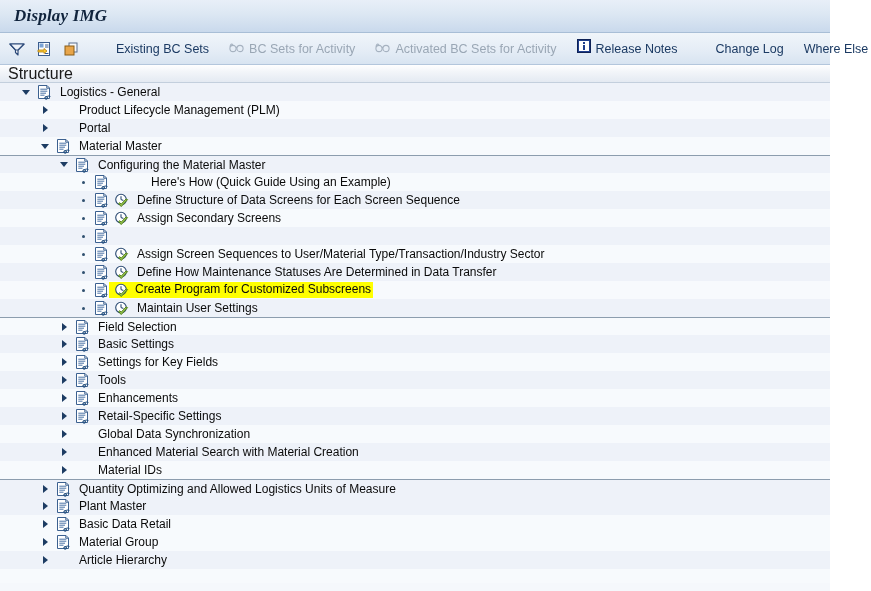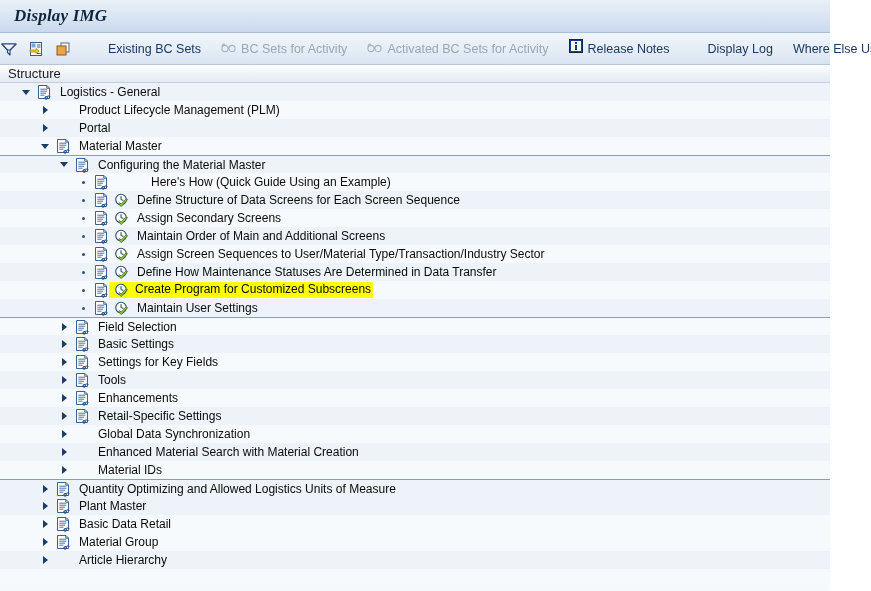--- a/index.html
+++ b/index.html
@@ -42,21 +42,21 @@
     letter-spacing: 0.2px;
   }
 
   
   .toolbar {
     height: 32px;
     background: linear-gradient(to bottom, #f0f5fa 0%, #e5edf6 55%, #d8e4f1 100%);
     border-bottom: 1px solid #b3c6dc;
     display: flex;
     align-items: center;
-    padding-left: 0;
+    padding-left: 8px;
     box-sizing: border-box;
   }
   .tb-icons {
     display: flex;
     align-items: center;
     gap: 9px;
     padding-right: 8px;
   }
   .tb-icon {
     width: 18px;
@@ -90,21 +90,21 @@
 
   
   .structure-hdr {
     height: 18px;
     background: linear-gradient(to bottom, #ffffff 0%, #f2f5f9 40%, #e4eaf2 100%);
     border-bottom: 1px solid #c3cfdd;
     display: flex;
     align-items: center;
     padding-left: 8px;
     box-sizing: border-box;
-    font-size: 13px;
+    font-size: 16px;
     color: #1a1a1a;
   }
 
   
   .tree {
     position: relative;
     background: #f7fafd;
     height: 500px;
     overflow: hidden;
   }
@@ -248,21 +248,21 @@
           <rect x="6" y="3" width="2" height="2" fill="#1f3e8c"></rect>
           <rect x="6" y="6" width="2" height="5" fill="#1f3e8c"></rect>
         </svg>
       </span>
       <span>Release Notes</span>
     </div>
 
     <div class="tb-sep"></div>
 
     <div class="tb-btn">
-      <span>Display Log</span>
+      <span>Change Log</span>
     </div>
 
     <div class="tb-btn">
       <span>Where Else Used</span>
     </div>
   </div>
 
   <div class="structure-hdr">
     <span>Structure</span>
   </div>
@@ -422,29 +422,20 @@
         <svg width="15" height="16" viewBox="0 0 15 16" class="doc-ico">
           <path d="M1.5 1.5 L10 1.5 L12.5 4 L12.5 14.5 L1.5 14.5 Z" fill="#ffffff" stroke="#3c6190" stroke-width="1"></path>
           <path d="M9.8 1.7 L9.8 4.2 L12.3 4.2" fill="none" stroke="#3c6190" stroke-width="1"></path>
           <line x1="3.3" y1="5.2" x2="10.3" y2="5.2" stroke="#4a73a5" stroke-width="1"></line>
           <line x1="3.3" y1="7.2" x2="10.3" y2="7.2" stroke="#4a73a5" stroke-width="1"></line>
           <line x1="3.3" y1="9.2" x2="9" y2="9.2" stroke="#4a73a5" stroke-width="1"></line>
           <line x1="3.3" y1="11.2" x2="7.5" y2="11.2" stroke="#4a73a5" stroke-width="1"></line>
           <path d="M8.5 13.6 Q11 11 13.4 12.6" fill="none" stroke="#24507f" stroke-width="1.1"></path>
           <circle cx="9.2" cy="13.9" r="1.4" fill="none" stroke="#24507f" stroke-width="1"></circle>
         </svg>
-        <span style="display: flex; align-items: center;">
-          <svg width="15" height="15" viewBox="0 0 15 15" class="clock-ico">
-            <circle cx="7" cy="6.6" r="5.3" fill="#ffffff" stroke="#2a4a72" stroke-width="1.1"></circle>
-            <line x1="7" y1="6.6" x2="7" y2="3.2" stroke="#2a4a72" stroke-width="1.1"></line>
-            <line x1="7" y1="6.6" x2="9.4" y2="7.6" stroke="#2a4a72" stroke-width="1.1"></line>
-            <path d="M4.6 10.6 L7.2 13.6 L13.6 6.6 L12.0 6.0 L7.1 11.2 L5.8 9.7 Z" fill="#9ecb4f" stroke="#4b7a12" stroke-width="0.9" stroke-linejoin="round"></path>
-          </svg>
-          <span class="label">Maintain Order of Main and Additional Screens</span>
-        </span>
       </div>
       <div class="row band-b">
         <span style="width: 77px; flex: 0 0 77px;"></span>
         <span class="twisty">
           <span class="dot-mark"></span>
         </span>
         <svg width="15" height="16" viewBox="0 0 15 16" class="doc-ico">
           <path d="M1.5 1.5 L10 1.5 L12.5 4 L12.5 14.5 L1.5 14.5 Z" fill="#ffffff" stroke="#3c6190" stroke-width="1"></path>
           <path d="M9.8 1.7 L9.8 4.2 L12.3 4.2" fill="none" stroke="#3c6190" stroke-width="1"></path>
           <line x1="3.3" y1="5.2" x2="10.3" y2="5.2" stroke="#4a73a5" stroke-width="1"></line>

